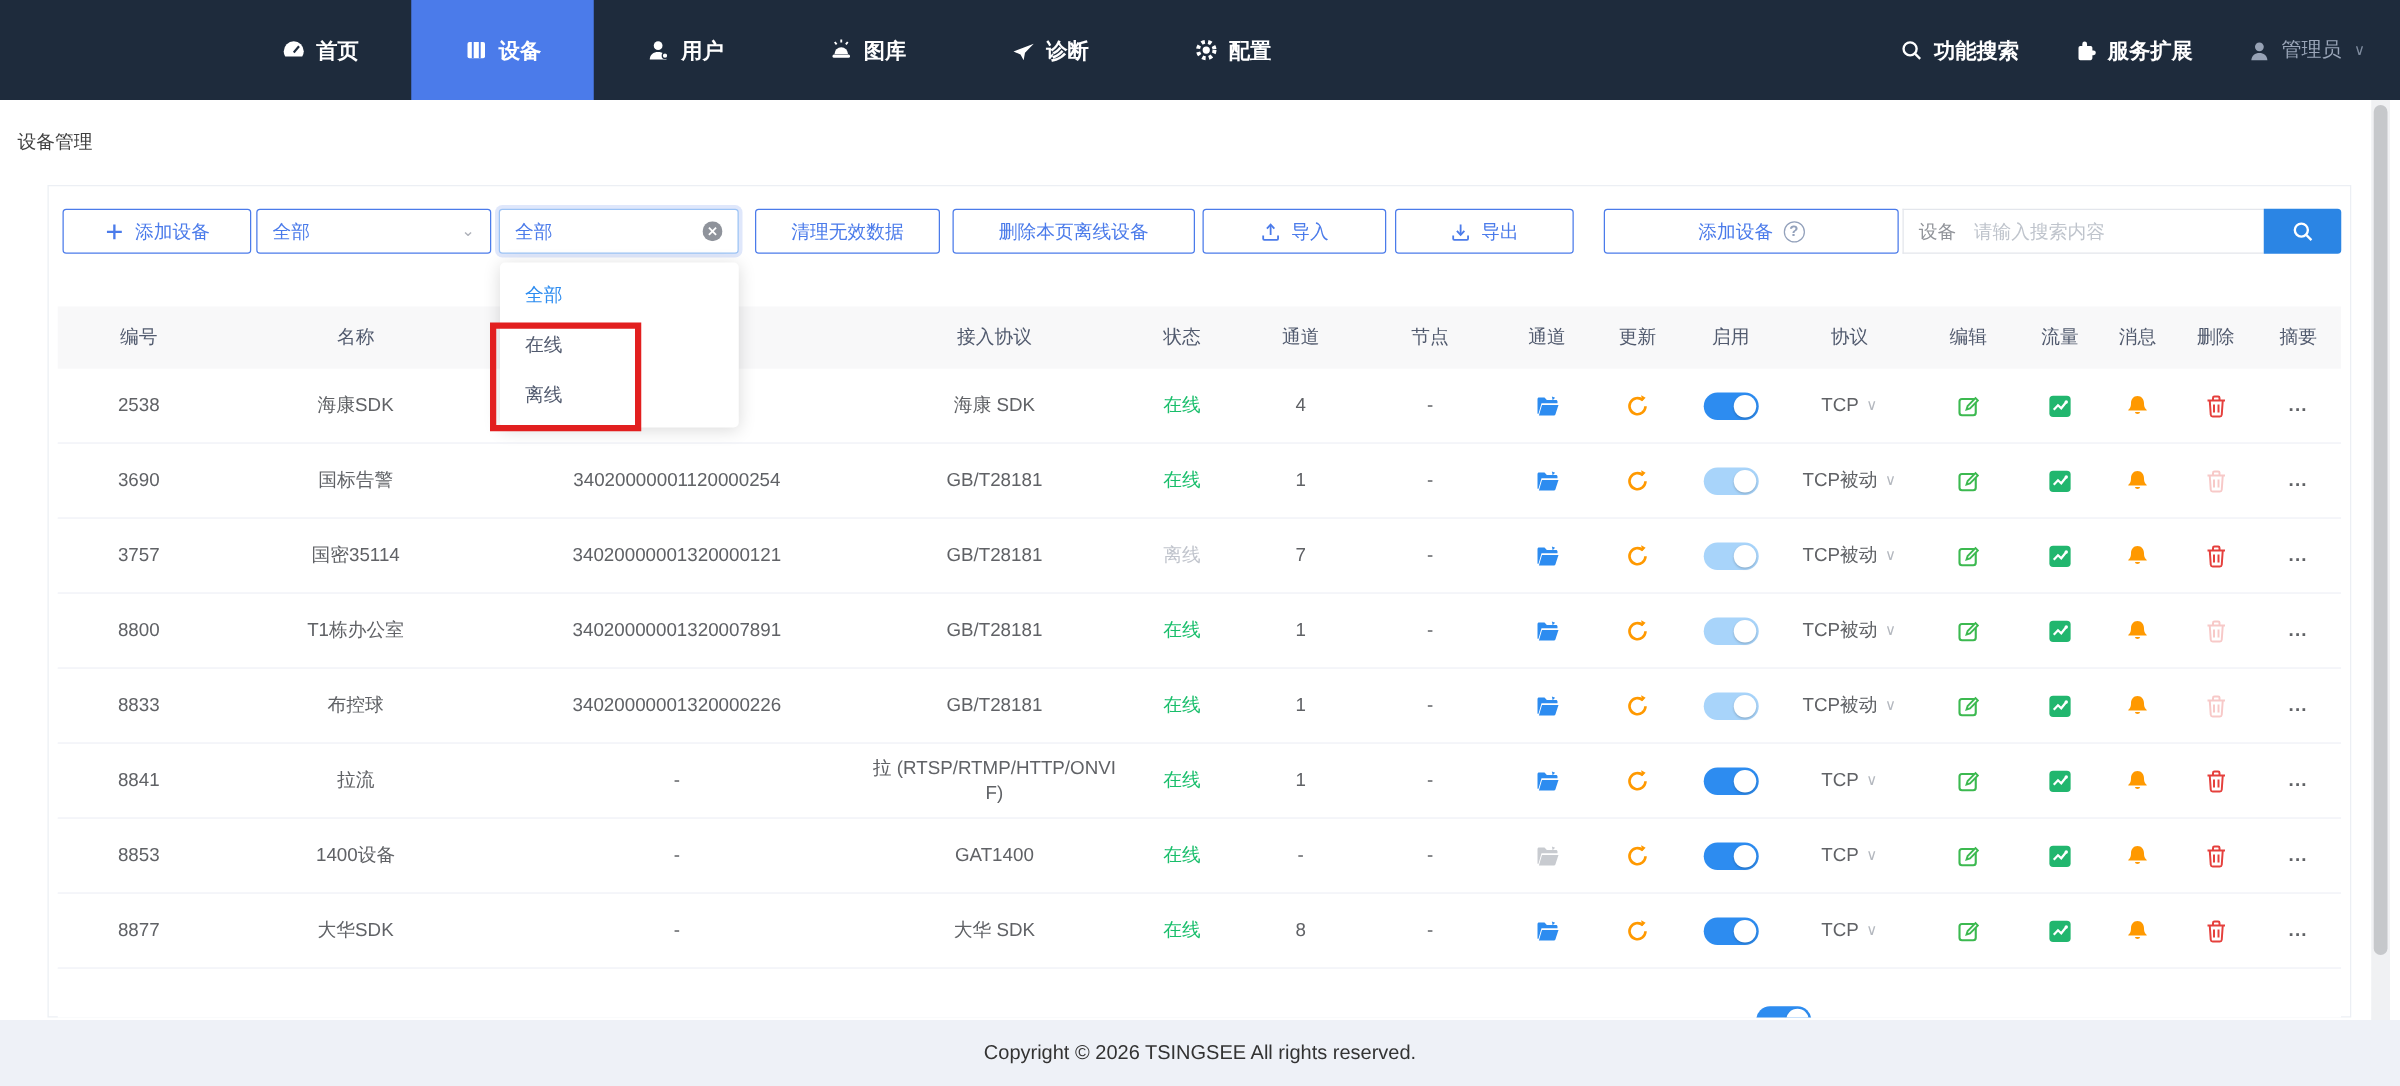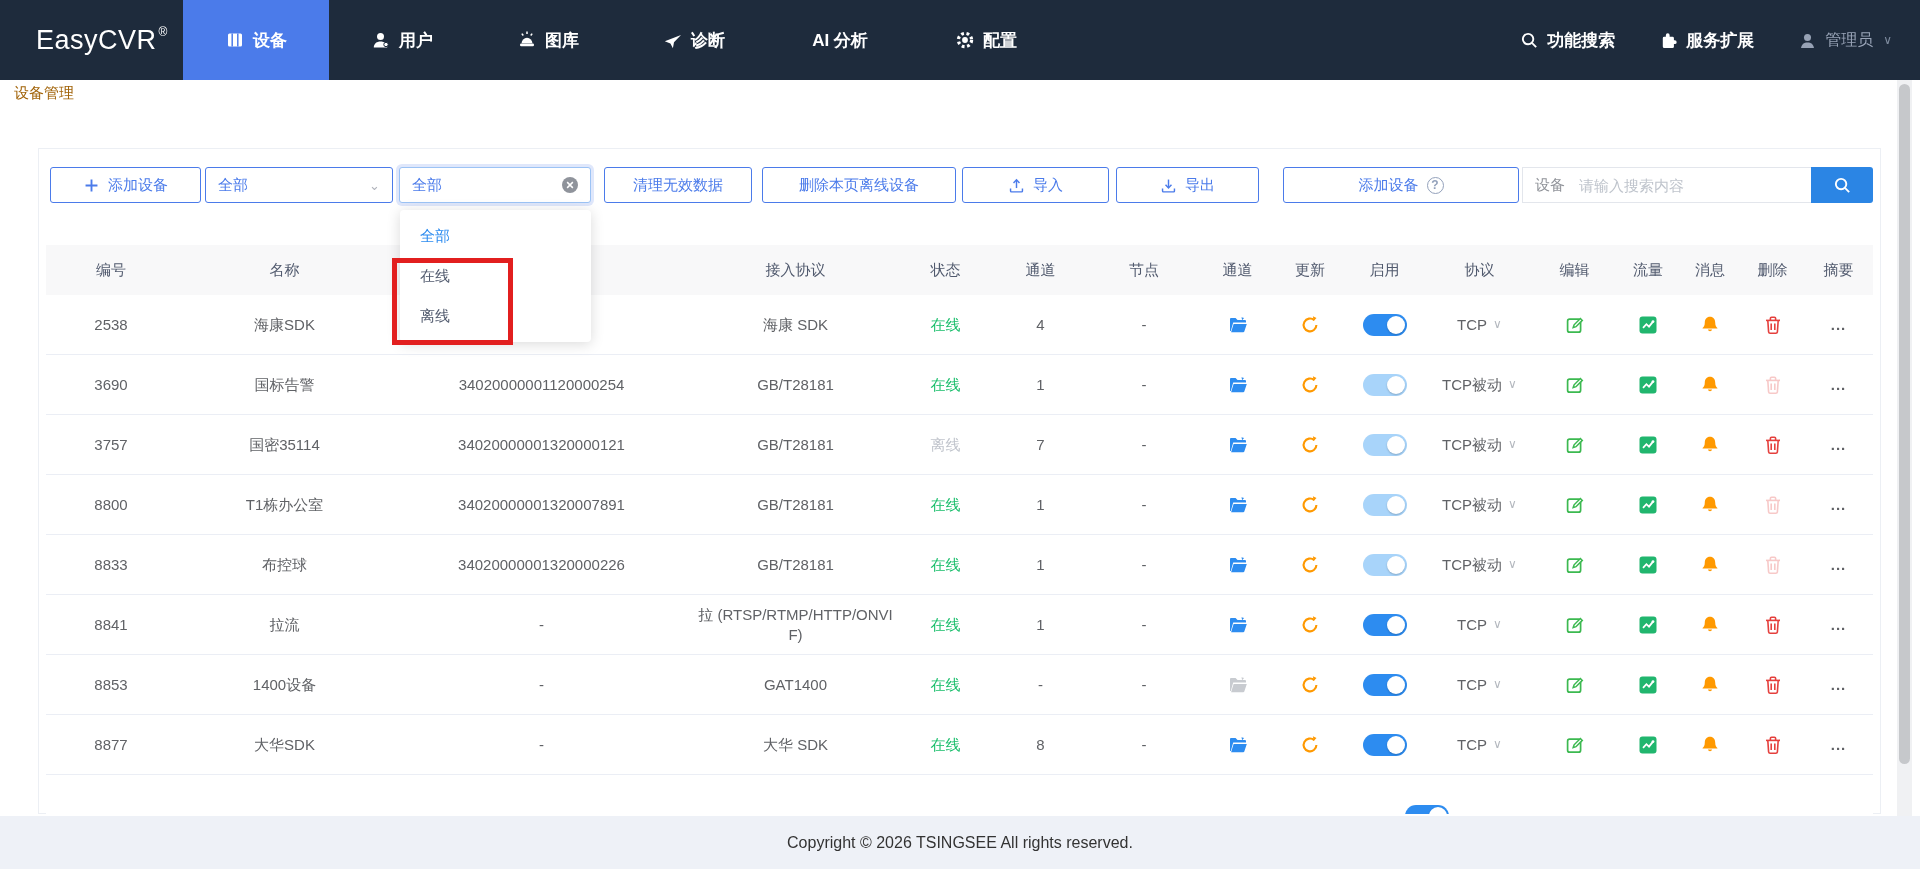--- a/index.html
+++ b/index.html
@@ -18,21 +18,21 @@
   .nav-item.active { background:#4b7bea; }
   .nav-item svg { width:20px; height:20px; }
   .nav-right { position:absolute; right:28px; top:0; height:80px; display:flex; align-items:center; gap:44px; }
   .nav-right .nav-rt { display:flex; align-items:center; gap:8px; color:#fff; font-size:17px;
                        font-weight:bold; cursor:pointer; }
   .nav-rt.admin { color:#9aa5b8; font-weight:normal; font-size:16px; }
   .nav-rt svg { width:19px; height:19px; }
   .chev { font-size:12px; color:#7e8b9e; margin-left:2px; }
 
   
-  .breadcrumb { position:absolute; left:14px; top:84px; font-size:15px; color:#a16207; }
+  .breadcrumb { position:absolute; left:14px; top:104px; font-size:15px; color:#404040; }
 
   
   .card { position:absolute; left:38px; top:148px; width:1843px; height:666px;
           background:#fff; border:1px solid #eceff4; }
 
   
   .tbtn { position:absolute; top:167px; height:36px; background:#fff; border:1px solid #4b7bea;
           border-radius:3px; color:#4b7bea; font-size:15px; display:flex; align-items:center;
           justify-content:center; gap:8px; cursor:pointer; }
   .tbtn svg { width:17px; height:17px; }
@@ -98,25 +98,28 @@
   
   .footer { position:absolute; left:0; top:816px; width:1920px; height:53px; background:#eef1f7;
             display:flex; align-items:center; justify-content:center; font-size:16px; color:#333;text-align:center; }
 </style>
 </head>
 <body>
 
 <div class="stage">
 
   <header class="navbar">
-    <div class="logo">
-        <span>EasyCVR</span>
-        <sup>®</sup>
-      </div>
     <nav class="nav-items">
+        <div class="nav-item">
+          <svg viewBox="0 0 20 20">
+            <path d="M10 3a8 8 0 0 0-8 8c0 1.5.4 3 1.2 4.2h13.6A8 8 0 0 0 18 11a8 8 0 0 0-8-8z" fill="#fff"></path>
+            <path d="M10 12l4.2-5" stroke="#1e2b3c" stroke-width="1.7" fill="none"></path>
+          </svg>
+          <span>首页</span>
+        </div>
         <div class="nav-item active">
           <svg viewBox="0 0 20 20">
             <rect x="3" y="3.5" width="14" height="13" rx="1.5" fill="#fff"></rect>
             <path d="M7.2 3.5v13M12.8 3.5v13" stroke="#4b7bea" stroke-width="1.5"></path>
           </svg>
           <span>设备</span>
         </div>
         <div class="nav-item">
           <svg viewBox="0 0 20 20">
             <circle cx="9.5" cy="6.5" r="3.5" fill="#fff"></circle>
@@ -131,23 +134,20 @@
             <rect x="3" y="13.6" width="14" height="2.6" rx="1.2" fill="#fff"></rect>
             <path d="M10 1.6v2.4M4.8 3.6l1.5 1.9M15.2 3.6l-1.5 1.9" stroke="#fff" stroke-width="1.5" fill="none"></path>
           </svg>
           <span>图库</span>
         </div>
         <div class="nav-item">
           <svg viewBox="0 0 20 20">
             <path d="M1.8 11.2 18 5l-7 7.2-1.1 6-2.5-4.6-5.6-2.4z" fill="#fff"></path>
           </svg>
           <span>诊断</span>
-        </div>
-        <div class="nav-item">
-          <span>AI 分析</span>
         </div>
         <div class="nav-item">
           <svg viewBox="0 0 20 20">
             <circle cx="10" cy="10" r="6.6" fill="none" stroke="#fff" stroke-width="3.2" stroke-dasharray="2.8 2.6"></circle>
             <circle cx="10" cy="10" r="2.9" fill="#fff"></circle>
           </svg>
           <span>配置</span>
         </div>
       </nav>
     <div class="nav-right">

